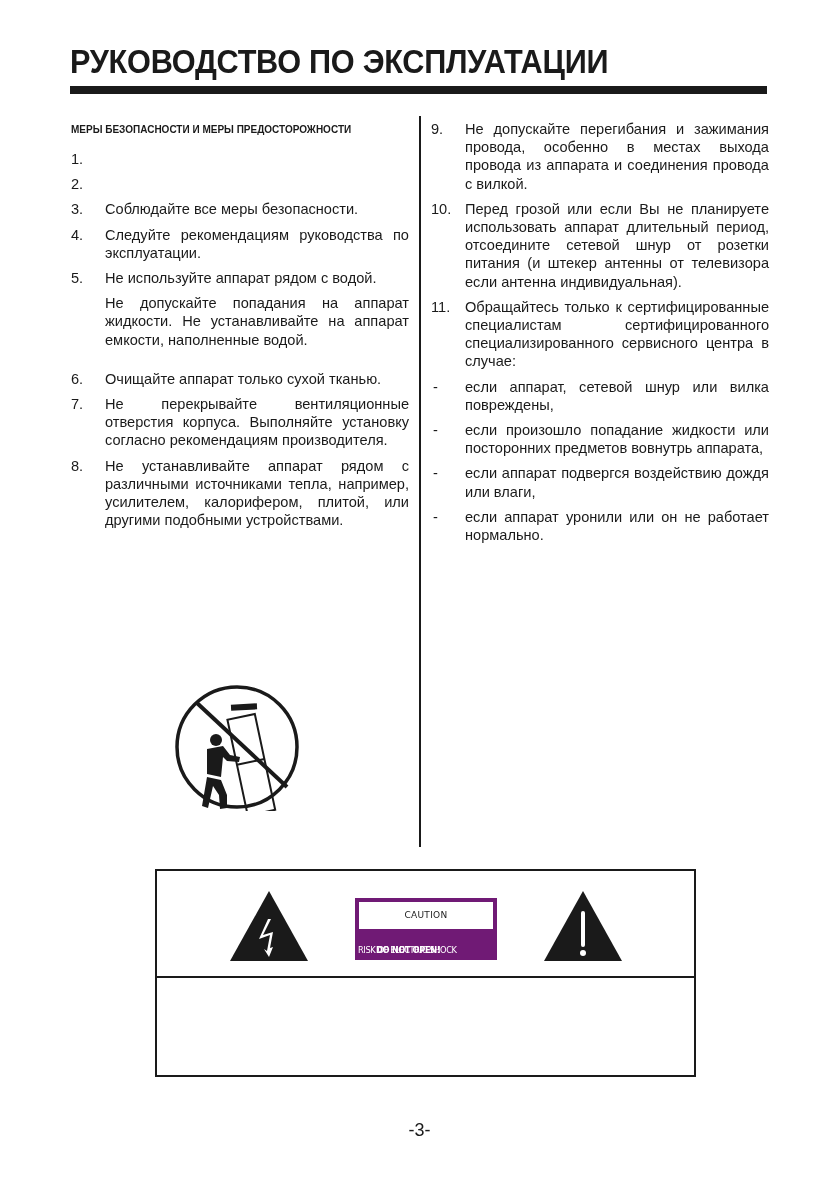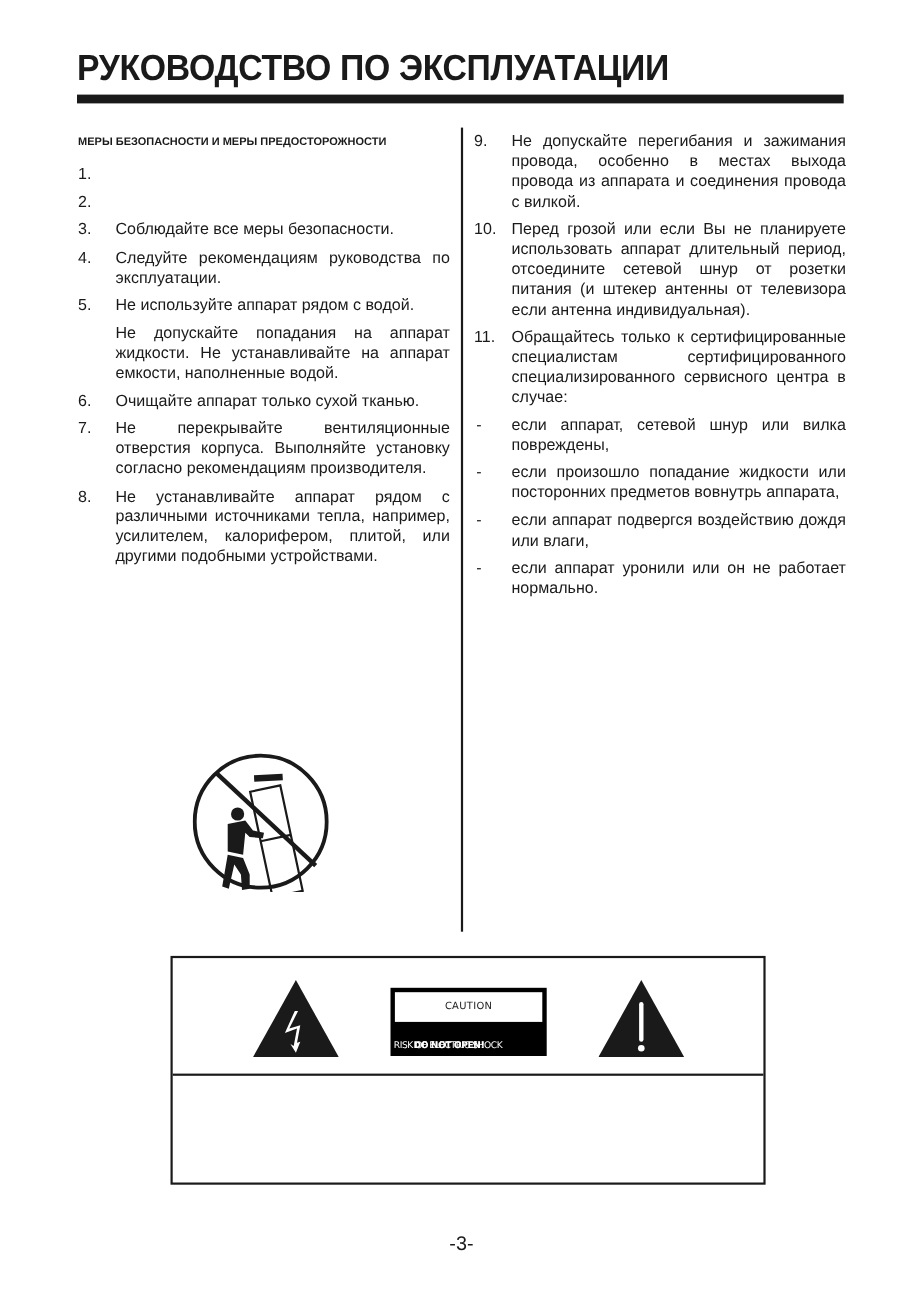--- a/index.html
+++ b/index.html
@@ -11,30 +11,30 @@
            transform:scaleX(0.93); transform-origin:left top; }
   .title-rule { position:absolute; left:70px; top:86px; width:697px; height:8px; background:#1a1a1a; }
   .col { position:absolute; top:120px; width:338px; font-size:14.6px; line-height:18.2px; }
   .col-left { left:71px; }
   .col-right { left:431px; top:120px; }
   .divider { position:absolute; left:419px; top:116px; width:2px; height:731px; background:#1a1a1a; }
   .section-heading { font-weight:bold; font-size:10px; line-height:19px; margin:0 0 11px 0; }
   .item { display:flex; margin-bottom:7px; text-align:justify; }
   .item .num { width:34px; flex:0 0 34px; }
   .item .txt { flex:1; }
-  .sub-par { margin-left:34px; margin-bottom:7px; text-align:justify; }
+  .sub-par { margin-left:34px; margin-bottom:21px; text-align:justify; }
   .bullet .num { width:34px; flex:0 0 34px; padding-left:2px; box-sizing:border-box; }
   .pictogram { position:absolute; left:175px; top:683px; width:124px; height:128px; }
   .warning-box { position:absolute; left:155px; top:869px; width:537px; height:204px;
                  border:2px solid #1a1a1a; box-sizing:content-box; }
   .warning-icons { position:absolute; left:0; top:0; width:537px; height:105px;
                    border-bottom:2px solid #1a1a1a; }
   .tri-shock { position:absolute; left:73px; top:20px; width:78px; height:70px; }
   .tri-excl { position:absolute; left:387px; top:20px; width:78px; height:70px; }
-  .caution-label { position:absolute; left:198px; top:27px; width:142px; height:62px; background:#000000; }
+  .caution-label { position:absolute; left:198px; top:27px; width:142px; height:62px; background:#701a75; }
   .caution-top { position:absolute; left:4px; top:4px; width:134px; height:27px; background:#fff;
                  color:#222; font-size:9px; text-align:center; line-height:27px; letter-spacing:0.3px;
                  font-family:"DejaVu Sans", sans-serif; }
   .caution-line1 { position:absolute; left:3px; top:35px; color:#fff; font-size:8.3px; letter-spacing:-0.4px;
                    font-family:"DejaVu Sans", sans-serif; white-space:nowrap;margin-top:12px; }
   .caution-line2 { position:absolute; left:21px; top:47px; color:#fff; font-size:8.3px; letter-spacing:-0.4px;
                    font-family:"DejaVu Sans", sans-serif; white-space:nowrap;font-weight:bold; }
   .warning-text { position:absolute; left:29px; top:110px; width:480px; font-size:14.6px; line-height:19.2px;
                   text-align:justify; }
   .page-number { position:absolute; left:0; width:839px; top:1120px; text-align:center; font-size:18px; }

